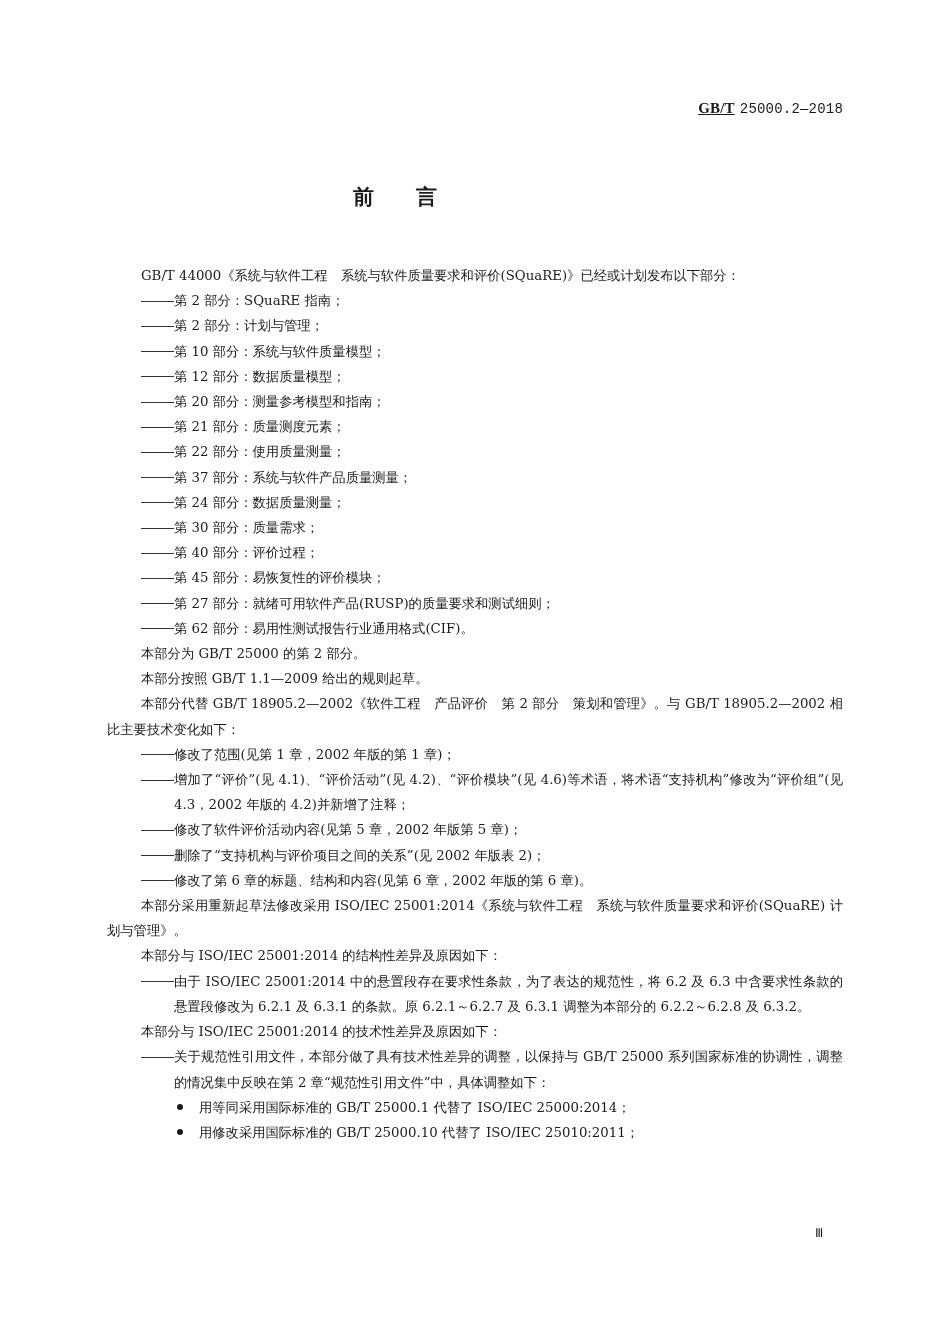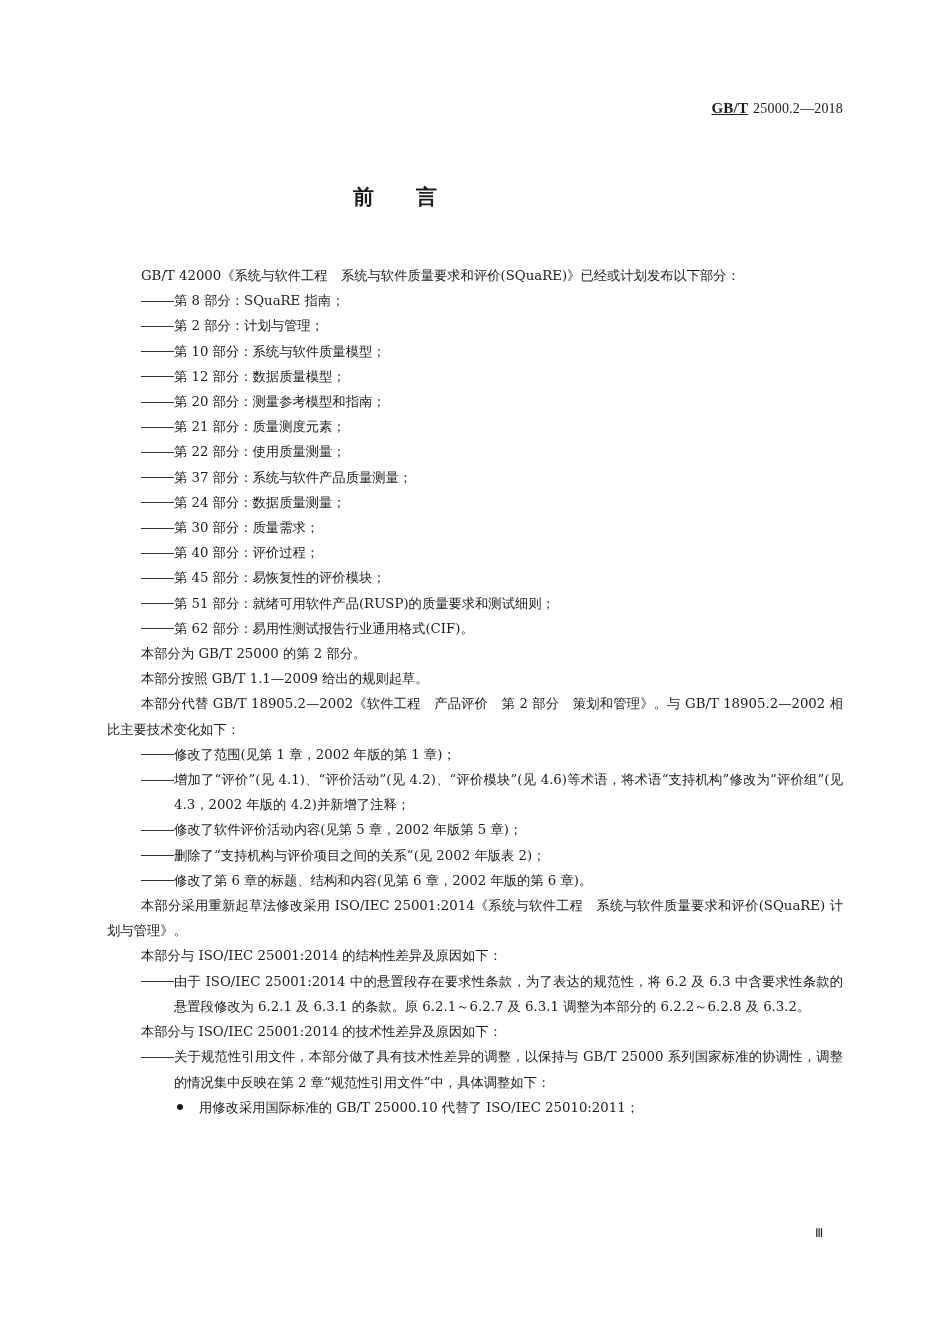--- a/index.html
+++ b/index.html
@@ -22,21 +22,21 @@
       font-size: 14px;
       letter-spacing: 0.2px;
     }
     .page-header .code-bold {
       font-family: "Liberation Serif", serif;
       font-weight: bold;
       font-size: 15px;
       text-decoration: underline;
     }
     .page-header .code-num {
-      font-family: Liberation Serif, serif;
+      font-family: Liberation Mono, monospace;
       font-size: 14px;
       margin-left: 5px;
     }
     .page-title {
       position: absolute;
       top: 183px;
       left: 0;
       width: 790px;
       text-align: center;
       font-family: "DejaVu Sans", sans-serif;
@@ -99,36 +99,36 @@
 </head>
 <body>
 
 <div class="page-header">
   <span class="code-bold">GB/T</span><span class="code-num">25000.2—2018</span>
 </div>
 
 <div class="page-title">前言</div>
 
 <div class="content">
-  <p class="para">GB/T 42000《系统与软件工程　系统与软件质量要求和评价(SQuaRE)》已经或计划发布以下部分：</p>
+  <p class="para">GB/T 44000《系统与软件工程　系统与软件质量要求和评价(SQuaRE)》已经或计划发布以下部分：</p>
 
   <div>
-    <p class="item"><span class="dash"></span><span>第 8 部分：SQuaRE 指南；</span></p>
+    <p class="item"><span class="dash"></span><span>第 2 部分：SQuaRE 指南；</span></p>
     <p class="item"><span class="dash"></span><span>第 2 部分：计划与管理；</span></p>
     <p class="item"><span class="dash"></span><span>第 10 部分：系统与软件质量模型；</span></p>
     <p class="item"><span class="dash"></span><span>第 12 部分：数据质量模型；</span></p>
     <p class="item"><span class="dash"></span><span>第 20 部分：测量参考模型和指南；</span></p>
     <p class="item"><span class="dash"></span><span>第 21 部分：质量测度元素；</span></p>
     <p class="item"><span class="dash"></span><span>第 22 部分：使用质量测量；</span></p>
     <p class="item"><span class="dash"></span><span>第 37 部分：系统与软件产品质量测量；</span></p>
     <p class="item"><span class="dash"></span><span>第 24 部分：数据质量测量；</span></p>
     <p class="item"><span class="dash"></span><span>第 30 部分：质量需求；</span></p>
     <p class="item"><span class="dash"></span><span>第 40 部分：评价过程；</span></p>
     <p class="item"><span class="dash"></span><span>第 45 部分：易恢复性的评价模块；</span></p>
-    <p class="item"><span class="dash"></span><span>第 51 部分：就绪可用软件产品(RUSP)的质量要求和测试细则；</span></p>
+    <p class="item"><span class="dash"></span><span>第 27 部分：就绪可用软件产品(RUSP)的质量要求和测试细则；</span></p>
     <p class="item"><span class="dash"></span><span>第 62 部分：易用性测试报告行业通用格式(CIF)。</span></p>
   </div>
 
   <p class="para">本部分为 GB/T 25000 的第 2 部分。</p>
   <p class="para">本部分按照 GB/T 1.1—2009 给出的规则起草。</p>
   <p class="para">本部分代替 GB/T 18905.2—2002《软件工程　产品评价　第 2 部分　策划和管理》。与 GB/T 18905.2—2002 相比主要技术变化如下：</p>
 
   <div>
     <p class="item"><span class="dash"></span><span>修改了范围(见第 1 章，2002 年版的第 1 章)；</span></p>
     <p class="item"><span class="dash"></span><span>增加了“评价”(见 4.1)、“评价活动”(见 4.2)、“评价模块”(见 4.6)等术语，将术语“支持机构”修改为“评价组”(见 4.3，2002 年版的 4.2)并新增了注释；</span></p>
@@ -137,16 +137,17 @@
     <p class="item"><span class="dash"></span><span>修改了第 6 章的标题、结构和内容(见第 6 章，2002 年版的第 6 章)。</span></p>
   </div>
 
   <p class="para">本部分采用重新起草法修改采用 ISO/IEC 25001:2014《系统与软件工程　系统与软件质量要求和评价(SQuaRE) 计划与管理》。</p>
 
   <p class="para">本部分与 ISO/IEC 25001:2014 的结构性差异及原因如下：</p>
   <p class="item"><span class="dash"></span><span>由于 ISO/IEC 25001:2014 中的悬置段存在要求性条款，为了表达的规范性，将 6.2 及 6.3 中含要求性条款的悬置段修改为 6.2.1 及 6.3.1 的条款。原 6.2.1～6.2.7 及 6.3.1 调整为本部分的 6.2.2～6.2.8 及 6.3.2。</span></p>
 
   <p class="para">本部分与 ISO/IEC 25001:2014 的技术性差异及原因如下：</p>
   <p class="item"><span class="dash"></span><span>关于规范性引用文件，本部分做了具有技术性差异的调整，以保持与 GB/T 25000 系列国家标准的协调性，调整的情况集中反映在第 2 章“规范性引用文件”中，具体调整如下：</span></p>
+  <p class="bullet"><span class="dot"></span><span>用等同采用国际标准的 GB/T 25000.1 代替了 ISO/IEC 25000:2014；</span></p>
   <p class="bullet"><span class="dot"></span><span>用修改采用国际标准的 GB/T 25000.10 代替了 ISO/IEC 25010:2011；</span></p>
 </div>
 
 <div class="page-number">Ⅲ</div>
 
 </body></html>

